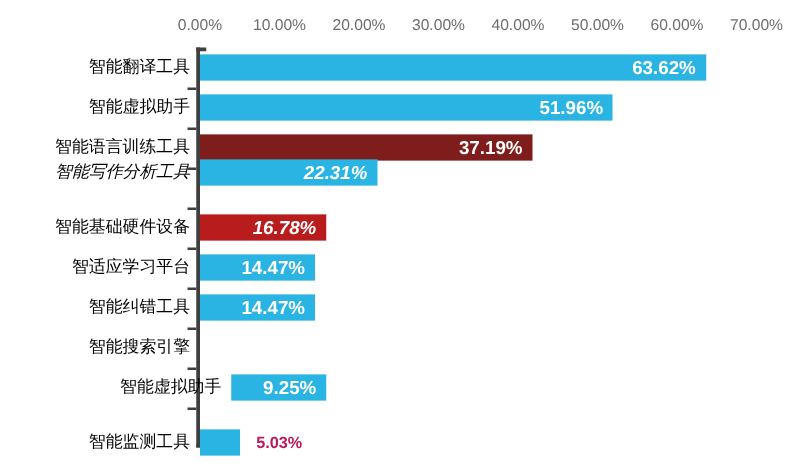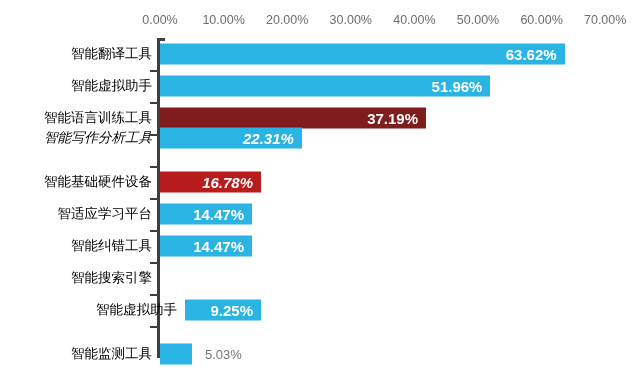--- a/index.html
+++ b/index.html
@@ -115,22 +115,22 @@
     color: #ffffff;
     white-space: nowrap;
     line-height: 1;
   }
 
   .bar-value-outside {
     position: absolute;
     top: 50%;
     transform: translateY(-50%);
     font-size: 13px;
-    font-weight: normal;
-    color: #737373;
+    font-weight: bold;
+    color: #be185d;
     white-space: nowrap;
     line-height: 1;
   }
 </style>
 </head>
 <body>
 
 <div id="chart-root">
 
   <div id="x-axis-labels">

